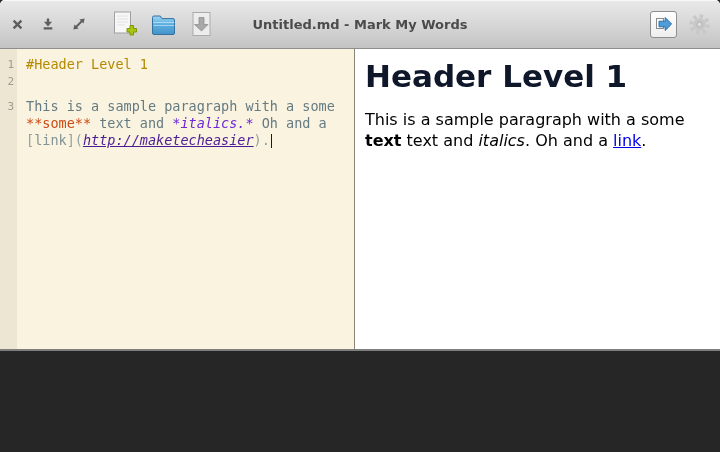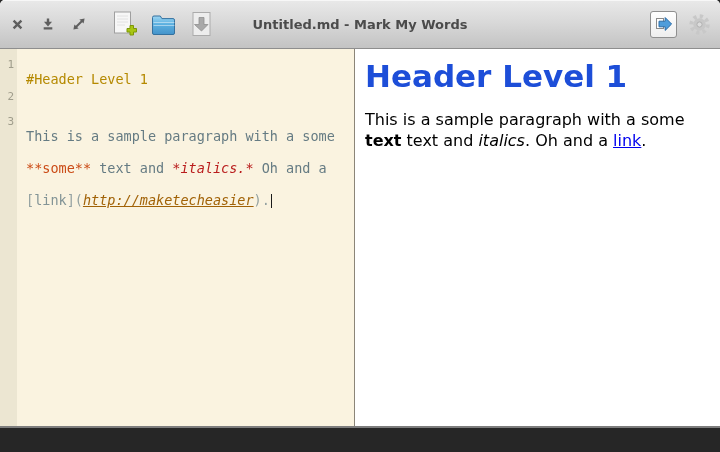--- a/index.html
+++ b/index.html
@@ -2,21 +2,21 @@
 <html><head>
 <meta charset="utf-8">
 <style>
   html,body { margin:0; padding:0; }
   body {
     width:720px; height:452px; overflow:hidden;
     background:#262626;
     font-family:"DejaVu Sans", "Liberation Sans", sans-serif;
   }
   .window {
-    width:720px; height:428px; box-sizing:border-box;
+    width:720px; height:351px; box-sizing:border-box;
     display:flex; flex-direction:column;
     background:#ffffff;
     border-radius:5px 5px 0 0;
     border-bottom:2px solid #7d7d7d;
     overflow:hidden;
   }
   
   .titlebar {
     position:relative; flex:0 0 48px; height:48px;
     background:linear-gradient(#e9e9e9, #d9d9d9 45%, #c3c3c3);
@@ -58,40 +58,40 @@
   }
   .ed-rows { position:relative; padding-top:7px; }
   .ed-row { display:flex; white-space:pre; }
   .ed-row.row-gap { margin-top:8px; }
   .ed-num {
     flex:0 0 17px; width:17px; box-sizing:border-box;
     text-align:right; padding-right:3px;
     font-size:11px; line-height:17px; color:#a09d8c;
     user-select:none;
   }
-  .ed-code { padding-left:9px;margin-top:15px; }
+  .ed-code { padding-left:9px; }
   .tok-header { color:#b58900; }
   .tok-bold { color:#cb4b16; }
-  .tok-italic { font-style:italic; color:#b91c1c; }
+  .tok-italic { font-style:italic; color:#6d28d9; }
   .tok-punct { color:#93a1a1; }
   .tok-linklabel { color:#839496; }
-  .tok-url { color:#a16207; font-style:italic; text-decoration:underline; }
+  .tok-url { color:#4c1d95; font-style:italic; text-decoration:underline; }
   .caret {
     display:inline-block; width:1px; height:14px;
     background:#1a1a1a; vertical-align:text-bottom; margin-left:1px;
   }
   
   .preview-pane {
     flex:1; background:#ffffff; color:#000;
     padding:6px 14px 0 10px;
     font-family:"DejaVu Sans", "Liberation Sans", sans-serif;
   }
   .preview-heading {
     margin:4px 0 0 0; font-size:31px; line-height:1.15; font-weight:bold;
-    color:#1d4ed8;
+    color:#0f172a;
   }
   .preview-para {
     margin:14px 0 0 0; font-size:16px; line-height:21px;
     max-width:332px;
   }
   .preview-link { color:#0000ee; text-decoration:underline; cursor:pointer; }
 </style>
 </head>
 <body>
 

